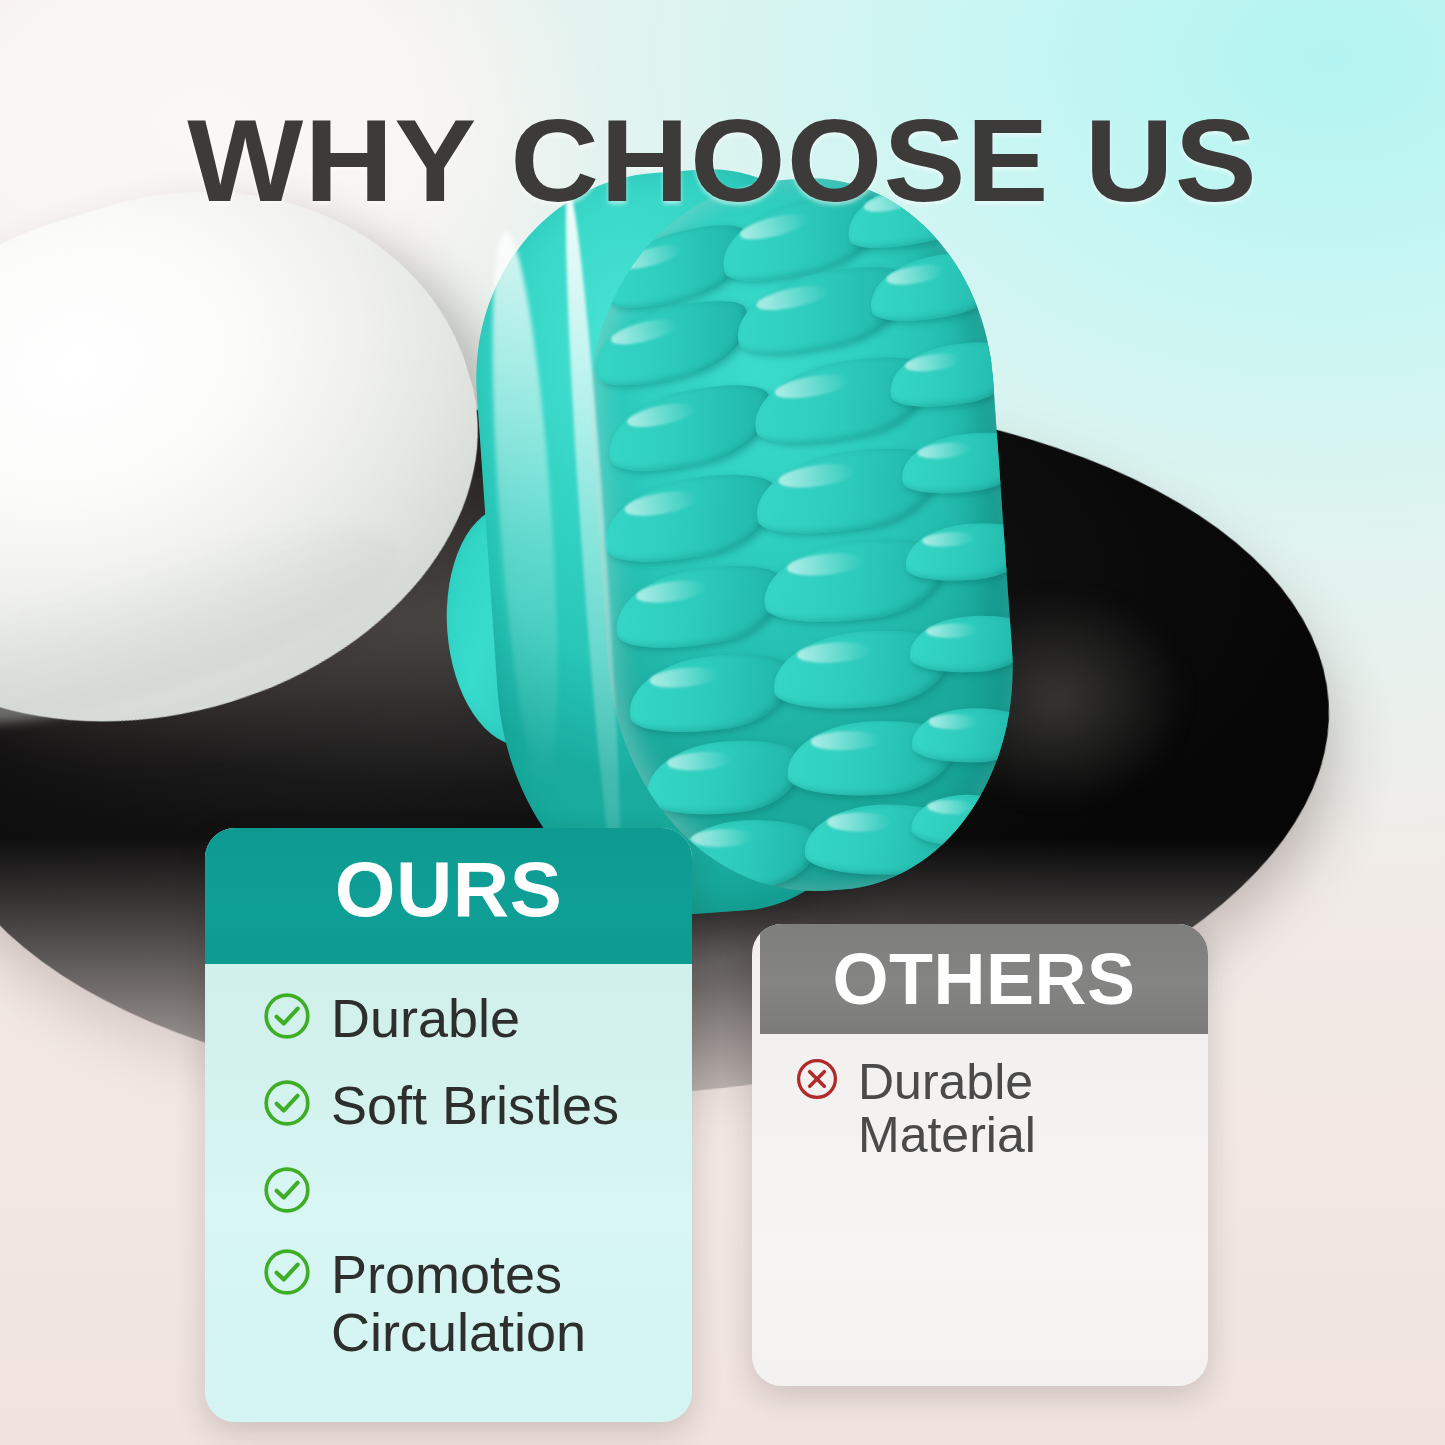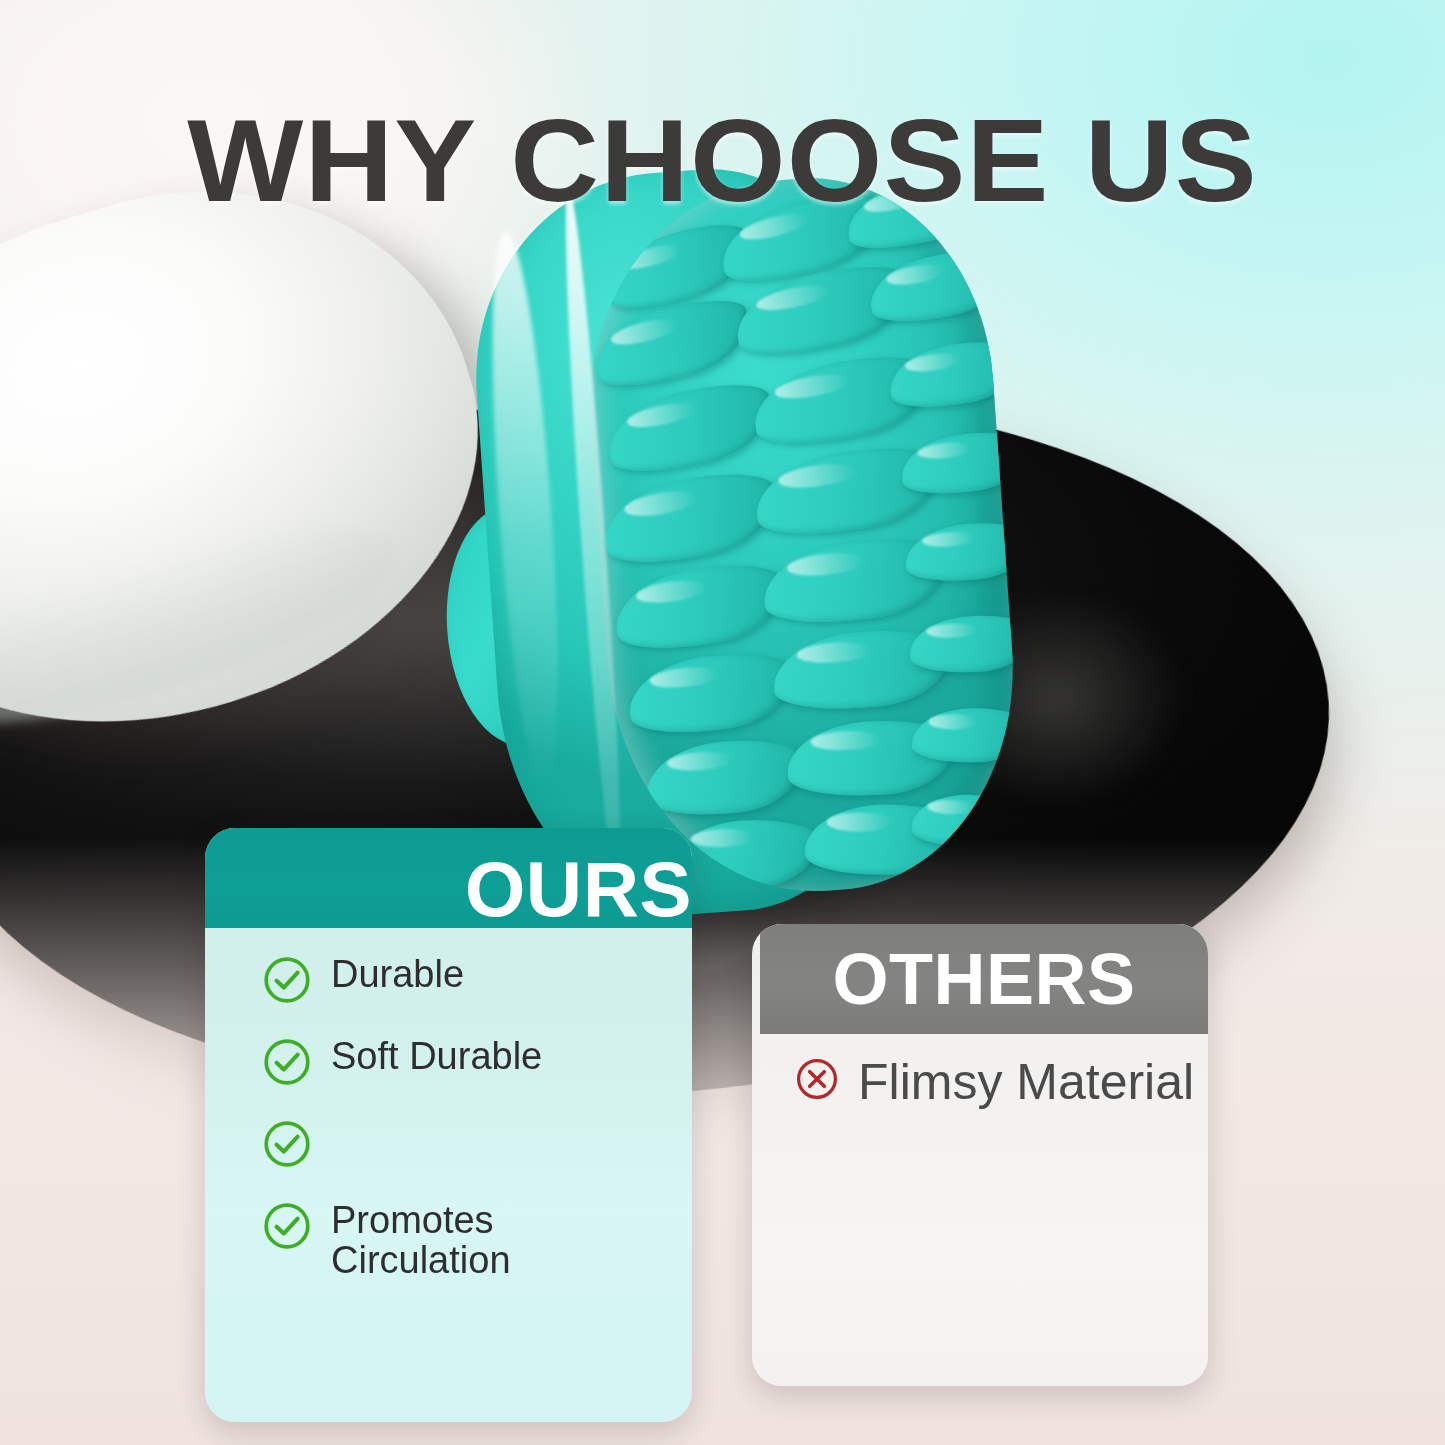--- a/index.html
+++ b/index.html
@@ -263,29 +263,28 @@
 
   
   #card-ours {
     left: 205px;
     top: 828px;
     width: 487px;
     height: 594px;
     background: linear-gradient(to bottom, #cfeee9 0%, #d2f1ec 34%, #d7f6f4 64%, #d3f4f2 100%);
   }
   #card-ours .card-head {
-    height: 100px;
+    height: 136px;
     line-height: 122px;
     font-size: 78px;
     background: linear-gradient(to bottom, #0e9a91 0%, #0e9f96 60%, #0c9a91 100%);
-    text-align: right;
   }
   #card-ours .card-body { padding-left: 56px; padding-right: 18px; }
   #card-ours .feat-row { margin-bottom: 30px; }
-  #card-ours .feat-text { font-size: 38px; }
+  #card-ours .feat-text { font-size: 54px; }
 
   
   #card-others {
     left: 752px;
     top: 924px;
     width: 448px;
     height: 462px;
     background: linear-gradient(to bottom, #f0efee 0%, #f4f2f1 40%, #f7f5f4 72%, #f4f1f0 100%);
     padding-left: 8px;
   }
@@ -365,21 +364,21 @@
             <circle cx="12" cy="12" r="9.6" fill="none" stroke="#3fae26" stroke-width="1.7"></circle>
             <path d="M7.2 12.3 L10.5 15.5 L16.9 8.6" fill="none" stroke="#3fae26" stroke-width="1.9" stroke-linecap="round" stroke-linejoin="round"></path>
           </svg>
           <span class="feat-text">Durable</span>
         </div>
         <div class="feat-row">
           <svg class="feat-ico" width="52" height="52" viewBox="0 0 24 24">
             <circle cx="12" cy="12" r="9.6" fill="none" stroke="#3fae26" stroke-width="1.7"></circle>
             <path d="M7.2 12.3 L10.5 15.5 L16.9 8.6" fill="none" stroke="#3fae26" stroke-width="1.9" stroke-linecap="round" stroke-linejoin="round"></path>
           </svg>
-          <span class="feat-text">Soft Durable</span>
+          <span class="feat-text">Soft Bristles</span>
         </div>
         <div class="feat-row">
           <svg class="feat-ico" width="52" height="52" viewBox="0 0 24 24">
             <circle cx="12" cy="12" r="9.6" fill="none" stroke="#3fae26" stroke-width="1.7"></circle>
             <path d="M7.2 12.3 L10.5 15.5 L16.9 8.6" fill="none" stroke="#3fae26" stroke-width="1.9" stroke-linecap="round" stroke-linejoin="round"></path>
           </svg>
         </div>
         <div class="feat-row">
           <svg class="feat-ico" width="52" height="52" viewBox="0 0 24 24">
             <circle cx="12" cy="12" r="9.6" fill="none" stroke="#3fae26" stroke-width="1.7"></circle>
@@ -391,18 +390,18 @@
   </div>
 
   <div class="card" id="card-others">
     <div class="card-head">OTHERS</div>
     <div class="card-body" id="others-list">
         <div class="feat-row">
           <svg class="feat-ico" width="46" height="46" viewBox="0 0 24 24">
             <circle cx="12" cy="12" r="9.6" fill="none" stroke="#b02a2a" stroke-width="1.7"></circle>
             <path d="M8.2 8.2 L15.8 15.8 M15.8 8.2 L8.2 15.8" fill="none" stroke="#b02a2a" stroke-width="1.9" stroke-linecap="round"></path>
           </svg>
-          <span class="feat-text">Flimsy Material</span>
+          <span class="feat-text">Durable Material</span>
         </div>
       </div>
   </div>
 
 </div>
 
 </body></html>

